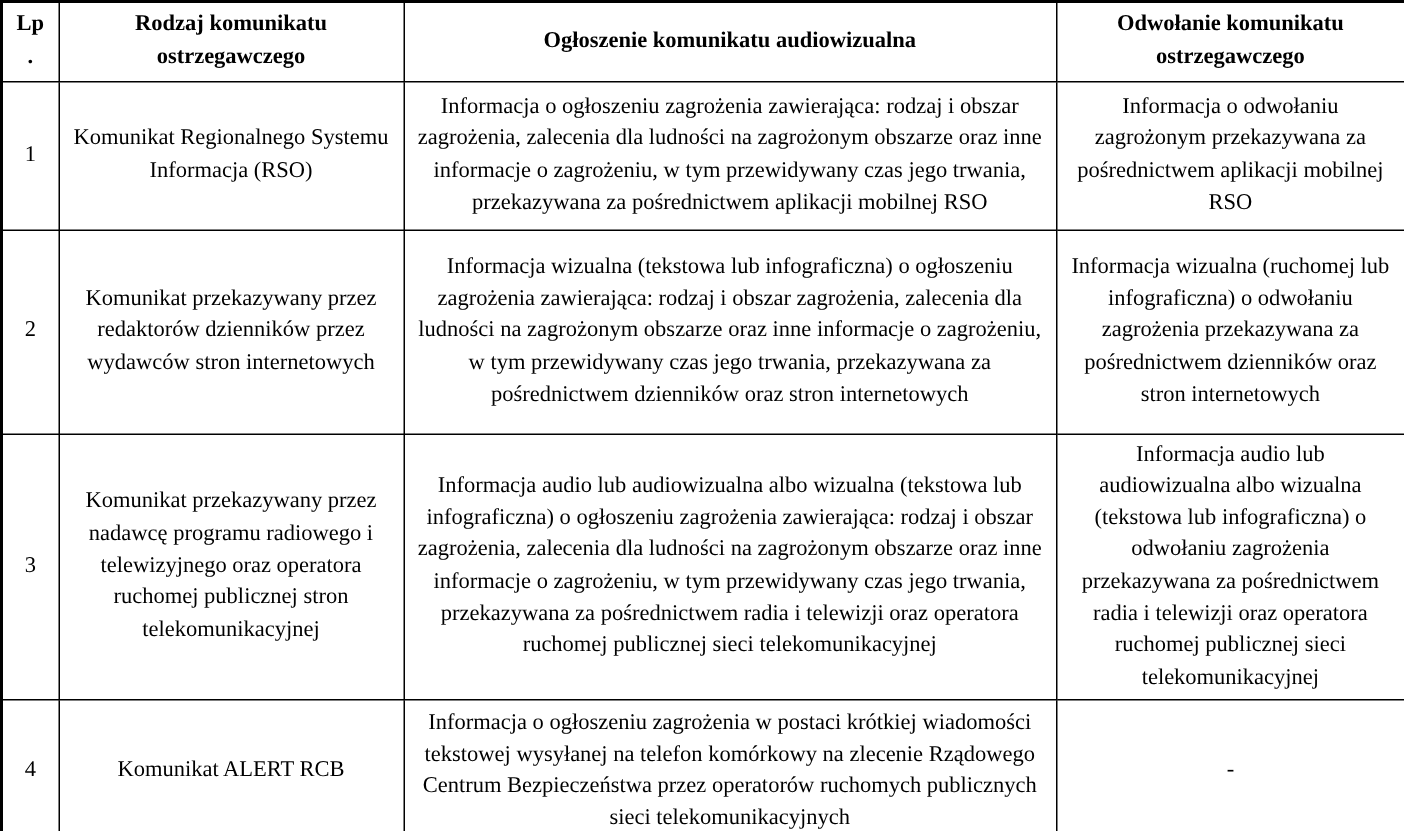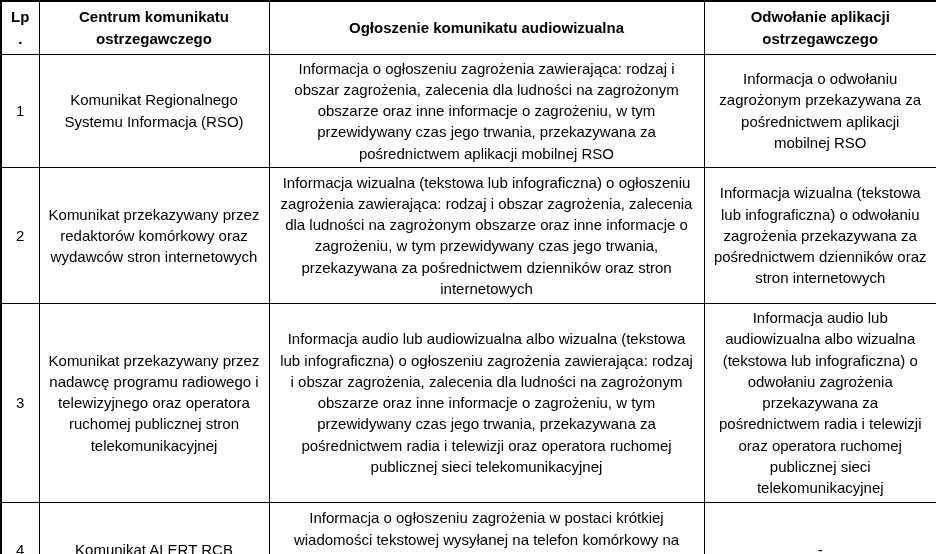--- a/index.html
+++ b/index.html
@@ -4,21 +4,21 @@
 <style>
   html, body {
     margin: 0;
     padding: 0;
     background: #ffffff;
   }
   .page {
     width: 744px;
     height: 554px;
     box-sizing: border-box;
-    font-family: Liberation Sans, sans-serif;
+    font-family: Liberation Serif, serif;
     color: #000000;
   }
   table.warn-table {
     width: 936px;
     height: 554px;
     border-collapse: collapse;
     table-layout: fixed;
     background: #ffffff;
   }
   table.warn-table td, table.warn-table th {
@@ -55,37 +55,37 @@
   <table class="warn-table">
     <colgroup>
       <col class="c-lp">
       <col class="c-rodzaj">
       <col class="c-oglosz">
       <col class="c-odwol">
     </colgroup>
     <thead>
       <tr class="r-header">
         <th>Lp.</th>
-        <th>Centrum komunikatu ostrzegawczego</th>
+        <th>Rodzaj komunikatu ostrzegawczego</th>
         <th>Ogłoszenie komunikatu audiowizualna</th>
-        <th>Odwołanie aplikacji ostrzegawczego</th>
+        <th>Odwołanie komunikatu ostrzegawczego</th>
       </tr>
     </thead>
     <tbody>
       <tr class="r-1">
         <td>1</td>
         <td>Komunikat Regionalnego Systemu Informacja (RSO)</td>
         <td>Informacja o ogłoszeniu zagrożenia zawierająca: rodzaj i obszar zagrożenia, zalecenia dla ludności na zagrożonym obszarze oraz inne informacje o zagrożeniu, w tym przewidywany czas jego trwania, przekazywana za pośrednictwem aplikacji mobilnej RSO</td>
         <td>Informacja o odwołaniu zagrożonym przekazywana za pośrednictwem aplikacji mobilnej RSO</td>
       </tr>
       <tr class="r-2">
         <td>2</td>
-        <td>Komunikat przekazywany przez redaktorów komórkowy oraz wydawców stron internetowych</td>
+        <td>Komunikat przekazywany przez redaktorów dzienników przez wydawców stron internetowych</td>
         <td>Informacja wizualna (tekstowa lub infograficzna) o ogłoszeniu zagrożenia zawierająca: rodzaj i obszar zagrożenia, zalecenia dla ludności na zagrożonym obszarze oraz inne informacje o zagrożeniu, w tym przewidywany czas jego trwania, przekazywana za pośrednictwem dzienników oraz stron internetowych</td>
-        <td>Informacja wizualna (tekstowa lub infograficzna) o odwołaniu zagrożenia przekazywana za pośrednictwem dzienników oraz stron internetowych</td>
+        <td>Informacja wizualna (ruchomej lub infograficzna) o odwołaniu zagrożenia przekazywana za pośrednictwem dzienników oraz stron internetowych</td>
       </tr>
       <tr class="r-3">
         <td>3</td>
         <td>Komunikat przekazywany przez nadawcę programu radiowego i telewizyjnego oraz operatora ruchomej publicznej stron telekomunikacyjnej</td>
         <td>Informacja audio lub audiowizualna albo wizualna (tekstowa lub infograficzna) o ogłoszeniu zagrożenia zawierająca: rodzaj i obszar zagrożenia, zalecenia dla ludności na zagrożonym obszarze oraz inne informacje o zagrożeniu, w tym przewidywany czas jego trwania, przekazywana za pośrednictwem radia i telewizji oraz operatora ruchomej publicznej sieci telekomunikacyjnej</td>
         <td>Informacja audio lub audiowizualna albo wizualna (tekstowa lub infograficzna) o odwołaniu zagrożenia przekazywana za pośrednictwem radia i telewizji oraz operatora ruchomej publicznej sieci telekomunikacyjnej</td>
       </tr>
       <tr class="r-4">
         <td>4</td>
         <td>Komunikat ALERT RCB</td>

